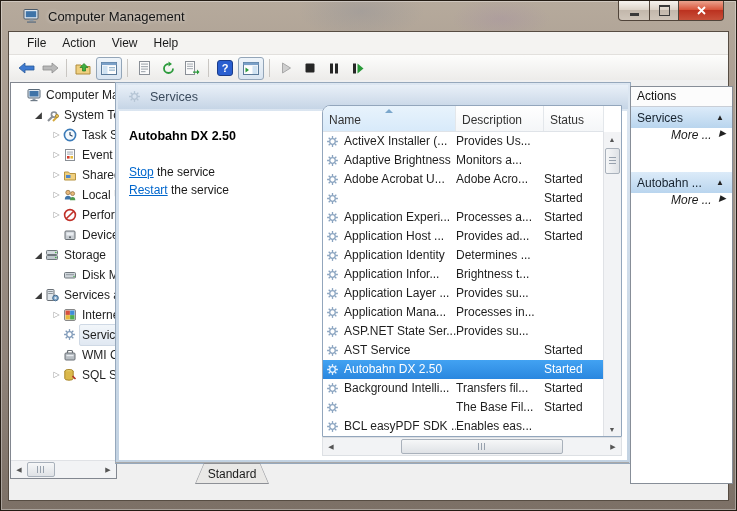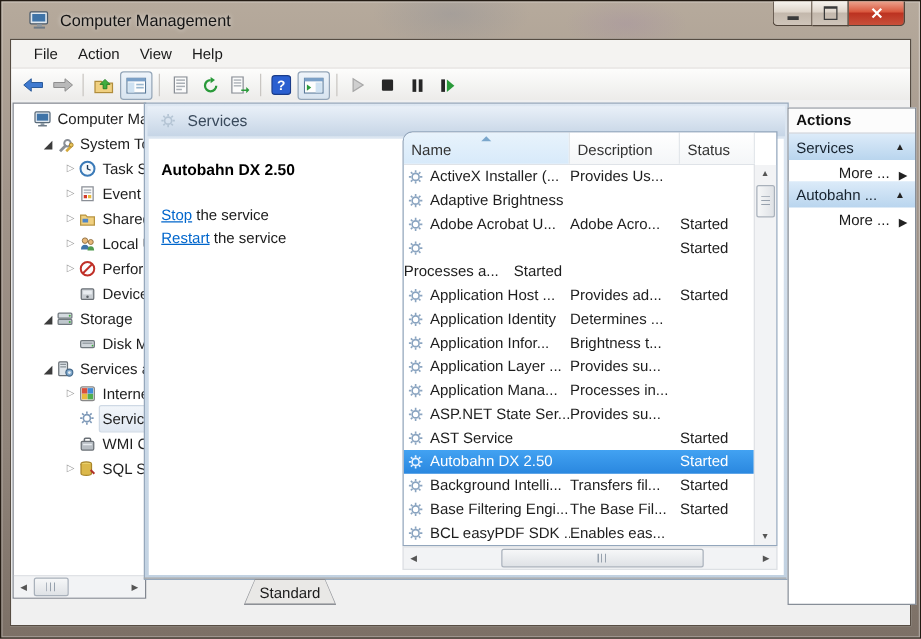--- a/index.html
+++ b/index.html
@@ -94,26 +94,26 @@
   .tab{position:absolute;top:0;height:21px;}
   .tab .edge{position:absolute;inset:0;background:#8d9096;clip-path:polygon(9px 0,calc(100% - 9px) 0,100% 100%,0 100%);}
   .tab .face{position:absolute;inset:1px;display:flex;align-items:center;justify-content:center;color:#1a1a1a;
              clip-path:polygon(8px 0,calc(100% - 8px) 0,100% 100%,0 100%);}
   .tab.active .face{background:#fbfbfa;}
   .tab.inactive .face{background:#e9e8e6;}
   .tab.t1{left:2px;width:78px;}
   .tab.t2{left:80px;width:74px;}
   
   .actions-pane{position:absolute;left:621px;top:6px;width:101px;height:396px;background:#fff;border:1px solid #878e98;}
-  .ap-title{height:19px;line-height:19px;padding-left:6px;font-weight:bold;color:#111;background:#fcfcfc;border-bottom:1px solid #c9ced6;}
+  .ap-title{height:19px;line-height:19px;padding-left:6px;font-weight:normal;color:#111;background:#fcfcfc;border-bottom:1px solid #c9ced6;}
   .ap-sect{height:21px;display:flex;align-items:center;padding:0 8px 0 6px;
      background:linear-gradient(180deg,#dcebf9,#b9d5ee);color:#16222e;}
   .ap-sect .sp{flex:1;}
   .ap-caret{font-size:8px;color:#222;}
-  .ap-item{height:17px;display:flex;align-items:flex-end;padding:0 6px 0 40px;color:#1a1a1a;}
+  .ap-item{height:44px;display:flex;align-items:flex-start;padding:0 6px 0 40px;color:#1a1a1a;font-style:italic;}
   .ap-item .sp{flex:1;}
   .ap-arrow{font-size:9px;color:#222;}
 </style>
 </head>
 <body>
 
 <div class="frame">
   <div class="titlebar">
     <span class="title-icon">
       <svg width="17" height="16" viewBox="0 0 17 16">
@@ -472,20 +472,21 @@
                         <path d="M1.2 7H3.2"></path>
                         <path d="M10.8 7H12.8"></path>
                         <path d="M2.9 2.9L4.3 4.3"></path>
                         <path d="M9.7 9.7L11.1 11.1"></path>
                         <path d="M2.9 11.1L4.3 9.7"></path>
                         <path d="M9.7 4.3L11.1 2.9"></path>
                       </g>
                     </svg></span>
                   <span class="ntext">Adaptive Brightness</span>
                 </span>
+                <span class="c-desc">Monitors a...</span>
                 <span class="c-status"></span>
               </div>
               <div class="svc-row">
                 <span class="c-name">
                   <span class="gear"><svg width="13" height="13" viewBox="0 0 14 14">
                       <g stroke="currentColor" stroke-width="1.4" fill="none">
                         <circle cx="7" cy="7" r="3"></circle>
                         <path d="M7 1.2V3.2"></path>
                         <path d="M7 10.8V12.8"></path>
                         <path d="M1.2 7H3.2"></path>
@@ -514,20 +515,36 @@
                         <path d="M9.7 9.7L11.1 11.1"></path>
                         <path d="M2.9 11.1L4.3 9.7"></path>
                         <path d="M9.7 4.3L11.1 2.9"></path>
                       </g>
                     </svg></span>
                 </span>
                 <span class="c-desc"></span>
                 <span class="c-status">Started</span>
               </div>
               <div class="svc-row">
+                <span class="c-name">
+                  <span class="gear"><svg width="13" height="13" viewBox="0 0 14 14">
+                      <g stroke="currentColor" stroke-width="1.4" fill="none">
+                        <circle cx="7" cy="7" r="3"></circle>
+                        <path d="M7 1.2V3.2"></path>
+                        <path d="M7 10.8V12.8"></path>
+                        <path d="M1.2 7H3.2"></path>
+                        <path d="M10.8 7H12.8"></path>
+                        <path d="M2.9 2.9L4.3 4.3"></path>
+                        <path d="M9.7 9.7L11.1 11.1"></path>
+                        <path d="M2.9 11.1L4.3 9.7"></path>
+                        <path d="M9.7 4.3L11.1 2.9"></path>
+                      </g>
+                    </svg></span>
+                  <span class="ntext">Application Experi...</span>
+                </span>
                 <span class="c-desc">Processes a...</span>
                 <span class="c-status">Started</span>
               </div>
               <div class="svc-row">
                 <span class="c-name">
                   <span class="gear"><svg width="13" height="13" viewBox="0 0 14 14">
                       <g stroke="currentColor" stroke-width="1.4" fill="none">
                         <circle cx="7" cy="7" r="3"></circle>
                         <path d="M7 1.2V3.2"></path>
                         <path d="M7 10.8V12.8"></path>
@@ -712,21 +729,20 @@
                         <path d="M7 1.2V3.2"></path>
                         <path d="M7 10.8V12.8"></path>
                         <path d="M1.2 7H3.2"></path>
                         <path d="M10.8 7H12.8"></path>
                         <path d="M2.9 2.9L4.3 4.3"></path>
                         <path d="M9.7 9.7L11.1 11.1"></path>
                         <path d="M2.9 11.1L4.3 9.7"></path>
                         <path d="M9.7 4.3L11.1 2.9"></path>
                       </g>
                     </svg></span>
-                  <span class="ntext">Base Filtering Engi...</span>
                 </span>
                 <span class="c-desc">The Base Fil...</span>
                 <span class="c-status">Started</span>
               </div>
               <div class="svc-row">
                 <span class="c-name">
                   <span class="gear"><svg width="13" height="13" viewBox="0 0 14 14">
                       <g stroke="currentColor" stroke-width="1.4" fill="none">
                         <circle cx="7" cy="7" r="3"></circle>
                         <path d="M7 1.2V3.2"></path>

